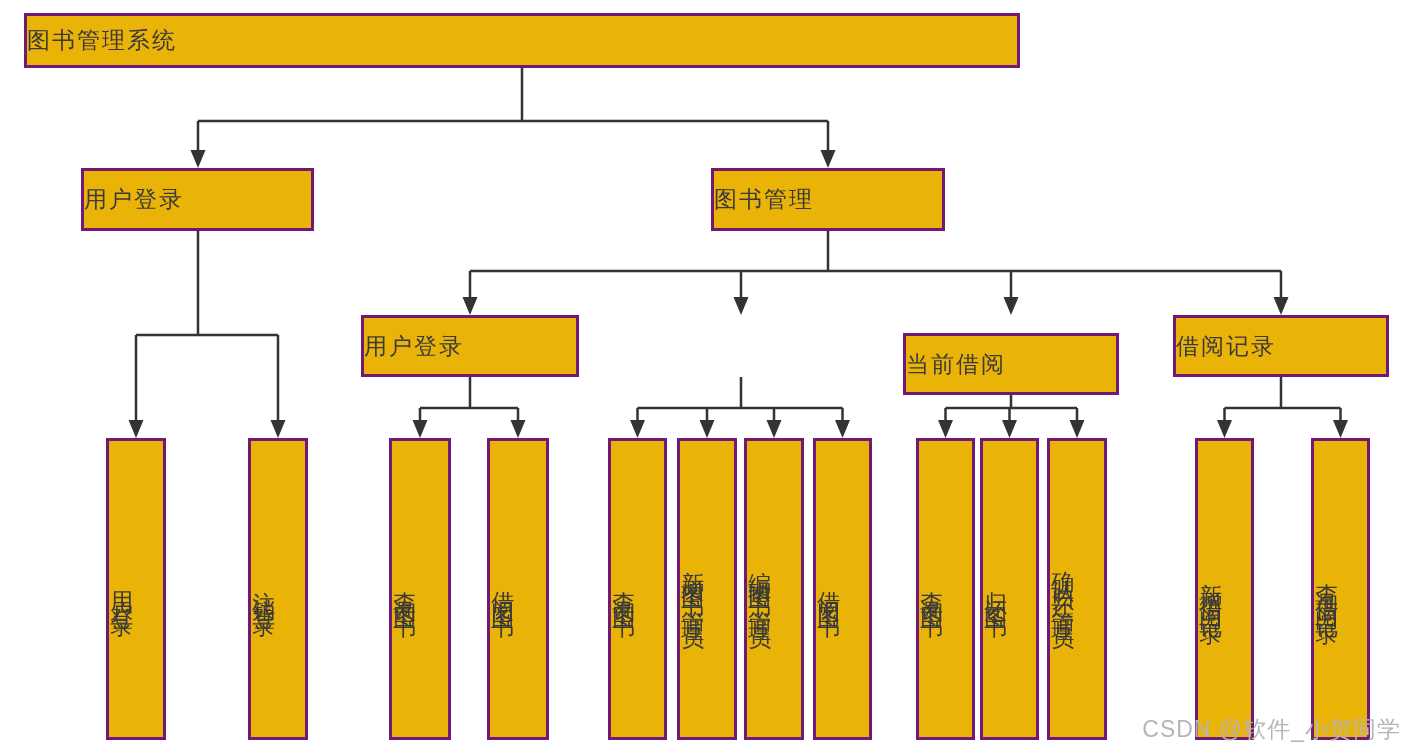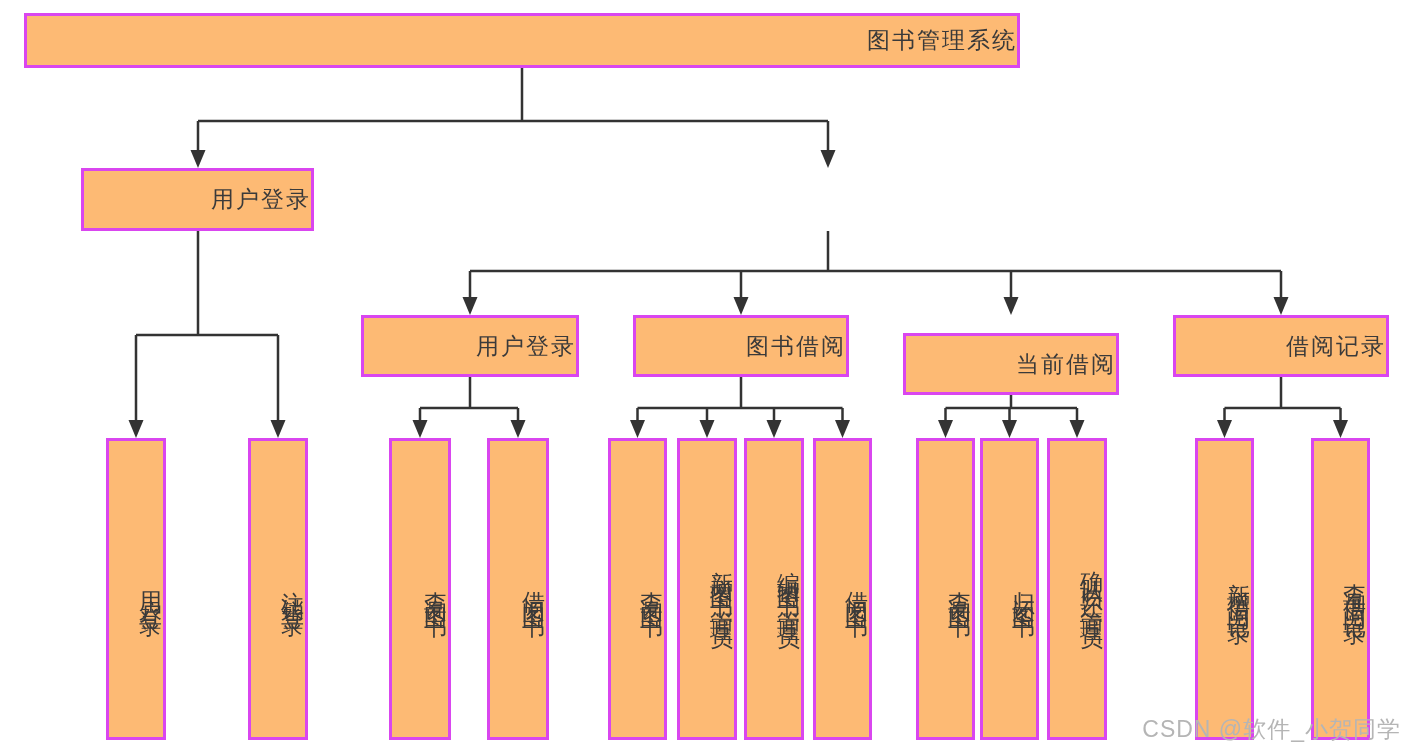--- a/index.html
+++ b/index.html
@@ -13,25 +13,25 @@
     color: #3a3a3a;
     overflow: hidden;
   }
   .connectors {
     position: absolute;
     left: 0; top: 0;
     width: 1405px; height: 747px;
   }
   .box {
     position: absolute;
-    border: 3px solid #d946ef;
-    background: #fdba74;
+    border: 3px solid #701a75;
+    background: #eab308;
     display: flex;
     align-items: center;
-    justify-content: flex-end;
+    justify-content: flex-start;
   }
   .hlabel {
     font-size: 23px;
     letter-spacing: 2px;
     color: #3a3a3a;
     white-space: nowrap;
   }
   .vlabel {
     writing-mode: vertical-rl;
     text-orientation: mixed;
@@ -96,26 +96,26 @@
       </g>
   </svg>
 
   <div class="box" style="left:24px; top:13px; width:996px; height:55px;">
     <span class="hlabel">图书管理系统</span>
   </div>
 
   <div class="box" style="left:81px; top:168px; width:233px; height:63px;">
     <span class="hlabel">用户登录</span>
   </div>
+  <div class="box" style="left:711px; top:168px; width:234px; height:63px;">
+    <span class="hlabel">图书管理</span>
+  </div>
 
   <div class="box" style="left:361px; top:315px; width:218px; height:62px;">
     <span class="hlabel">用户登录</span>
-  </div>
-  <div class="box" style="left:633px; top:315px; width:216px; height:62px;">
-    <span class="hlabel">图书借阅</span>
   </div>
   <div class="box" style="left:903px; top:333px; width:216px; height:62px;">
     <span class="hlabel">当前借阅</span>
   </div>
   <div class="box" style="left:1173px; top:315px; width:216px; height:62px;">
     <span class="hlabel">借阅记录</span>
   </div>
 
   <div class="box" style="left:106px; top:438px; width:60px; height:302px;">
     <span class="vlabel">用户登录</span>

